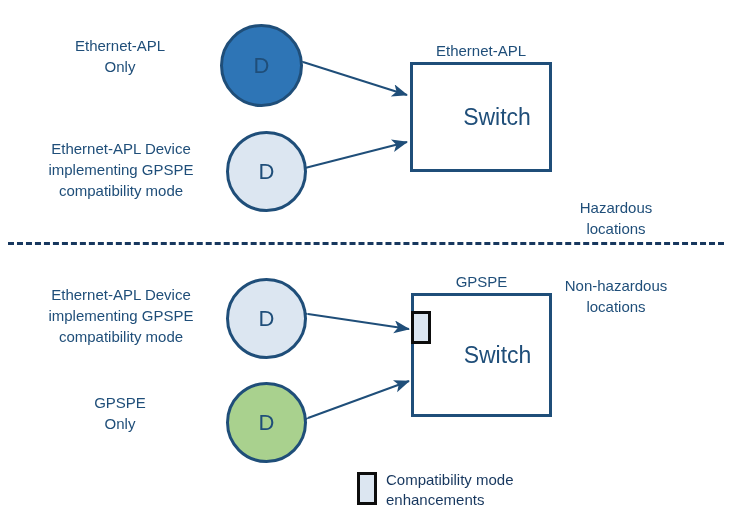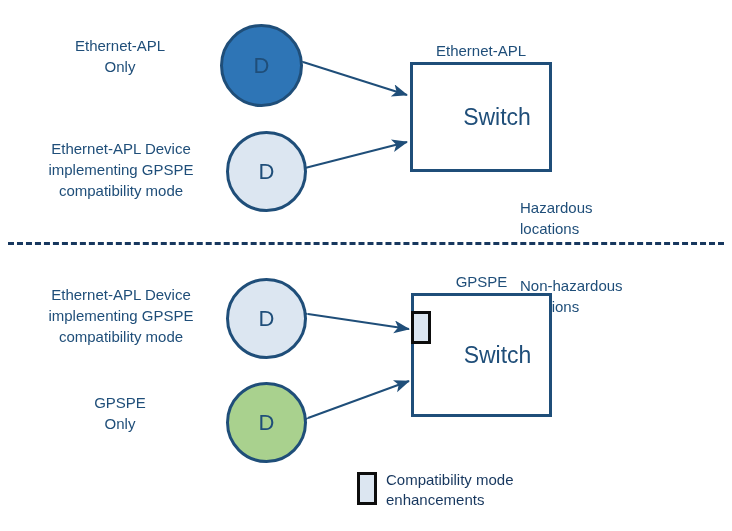--- a/index.html
+++ b/index.html
@@ -19,21 +19,21 @@
   }
   .lbl {
     position: absolute;
     color: #1f4e79;
     font-size: 15px;
     line-height: 21px;
     font-family: "Liberation Sans", sans-serif;
     white-space: pre-line;
   }
   .lbl-center { text-align: center; }
-  .lbl-right  { text-align: left; }
+  .lbl-right  { text-align: center; }
 
   .node {
     position: absolute;
     border-radius: 50%;
     border: 3px solid #1f4e79;
     box-sizing: border-box;
     display: flex;
     align-items: center;
     justify-content: center;
     color: #1f4e79;

